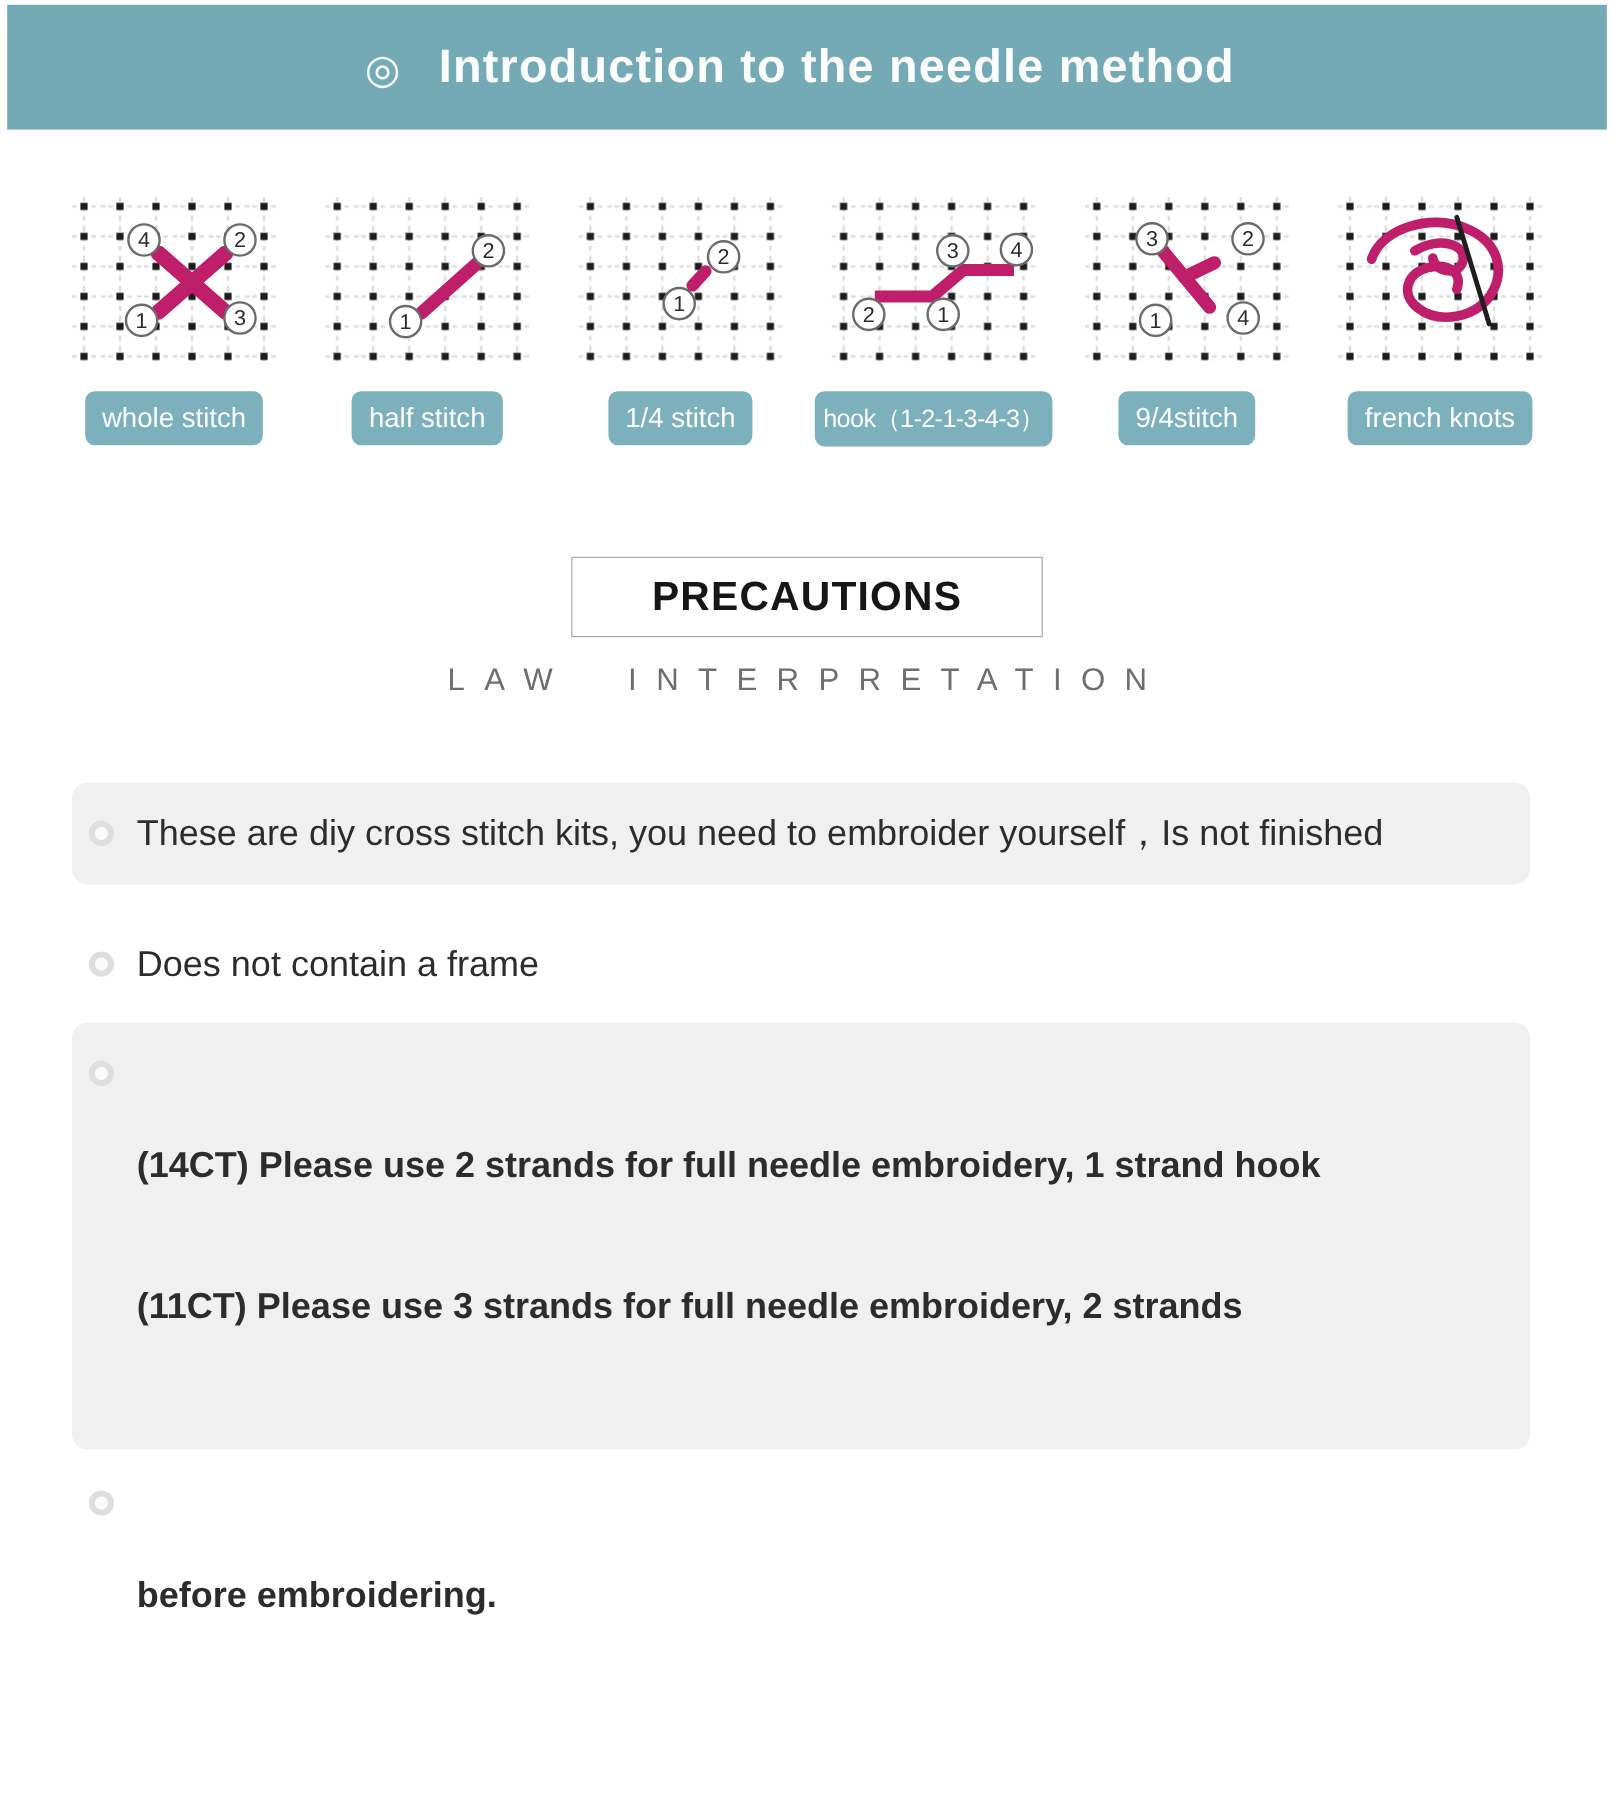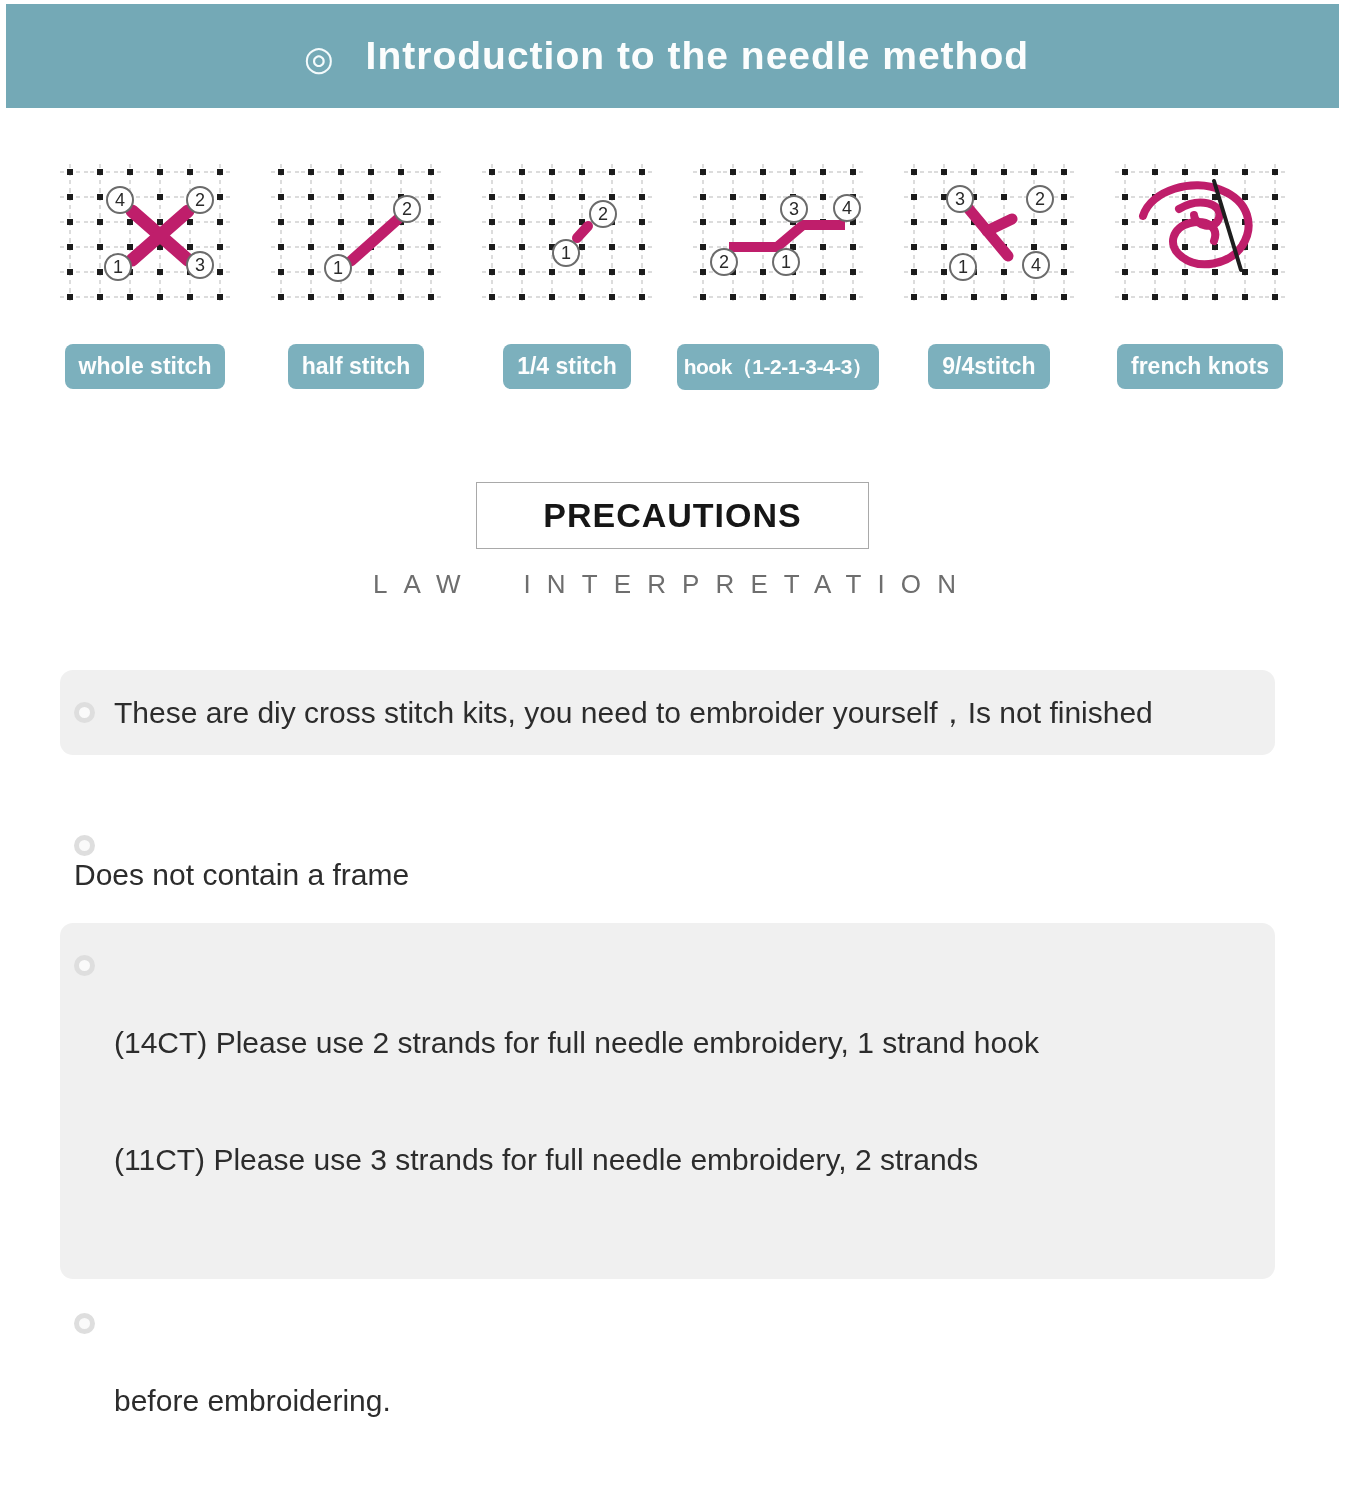--- a/index.html
+++ b/index.html
@@ -20,22 +20,22 @@
   }
 
   
   .diagrams{
     margin:56px 56px 0 56px;
     display:flex;justify-content:space-between;align-items:flex-start;
   }
   .diagram{margin:0;display:flex;flex-direction:column;align-items:center;width:178px;}
   .diagram svg{display:block;}
   .tag{
-    margin-top:40px;background:#7cb0bd;color:#fdfefe;
-    font-size:23px;font-weight:700;padding:9px 14px;border-radius:8px;
+    margin-top:22px;background:#7cb0bd;color:#fdfefe;
+    font-size:23px;font-weight:400;padding:9px 14px;border-radius:8px;
     white-space:nowrap;text-align:center;
   }
   .tag.tight{font-size:21px;padding:9px 7px;letter-spacing:-0.5px;}
 
   .stitch{stroke:#bf1e6b;fill:none;}
   .num circle{fill:#ffffff;stroke:#6b6b6b;stroke-width:2;}
   .num text{font-family:"Liberation Sans",sans-serif;font-size:18px;fill:#2a2a2a;text-anchor:middle;}
   .needle{stroke:#1e1e1e;stroke-width:4;stroke-linecap:round;}
 
   
@@ -51,22 +51,22 @@
 
   
   .items{margin:70px 70px 0 60px;font-size:30px;color:#2c2c2c;}
   .item{display:flex;align-items:flex-start;padding-left:14px;border-radius:13px;}
   .item.shaded{background:#f0f0f0;padding-top:24px;padding-bottom:24px;}
   .bullet{
     flex:none;width:11px;height:11px;border:5px solid #dedede;border-radius:50%;
     background:#fafafa;margin:8px 19px 0 0;
   }
   .text{line-height:37px;white-space:pre-wrap;}
-  .text .ln{line-height:43px;}
-  .m1{margin-top:72px;flex-direction:column;}
+  .text .ln{line-height:43px;font-weight:bold;}
+  .m1{margin-top:48px;}
   .m2{margin-top:30px;}
   .m3{margin-top:26px;}
 </style>
 </head>
 <body>
 
 <div class="page">
 
   <svg width="0" height="0" style="position:absolute" aria-hidden="true">
     <defs>

